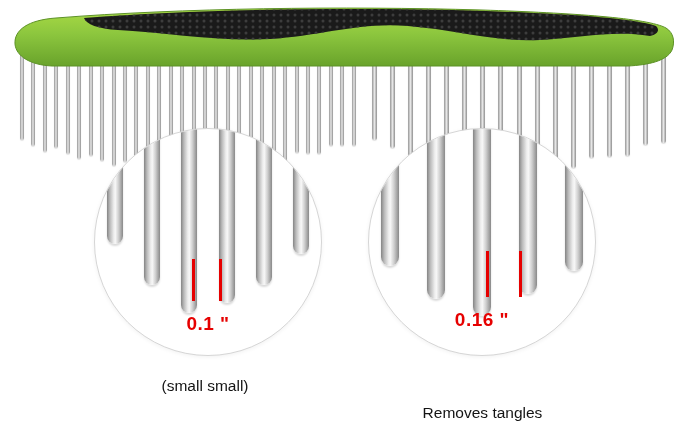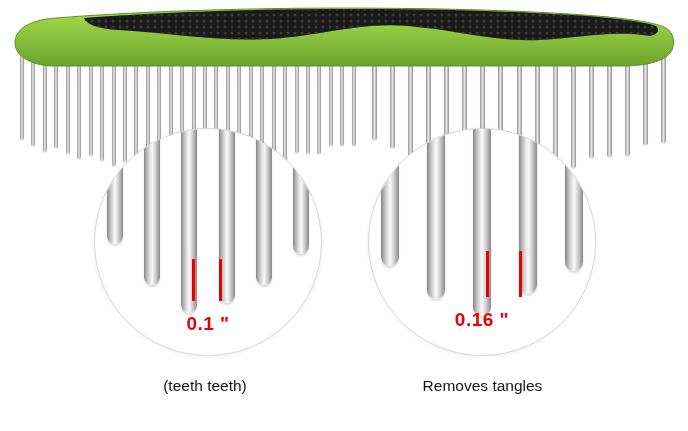--- a/index.html
+++ b/index.html
@@ -86,21 +86,21 @@
   .caption{
     position:absolute;
     top:376px;
     text-align:center;
     font-size:15.5px;
     line-height:1.35;
     color:#141414;
     z-index:3;
   }
   .caption-left{left:70px;width:270px;}
-  .caption-right{left:350px;width:265px;}
+  .caption-right{left:350px;width:265px;margin-top:27px;}
 </style>
 </head>
 <body>
 
 <div class="canvas">
 
   <div class="teeth-row teeth-fine">
       <div class="pin" style="height: 102px; width: 4px; flex: 0 0 4px;"></div>
       <div class="pin" style="height: 107.8px; width: 4px; flex: 0 0 4px;"></div>
       <div class="pin" style="height: 113.6px; width: 4px; flex: 0 0 4px;"></div>
@@ -190,19 +190,19 @@
         <div class="pin" style="height: 195px; width: 18px; flex: 0 0 18px;"></div>
         <div class="pin" style="height: 173.3px; width: 18px; flex: 0 0 18px;"></div>
         <div class="pin" style="height: 150px; width: 18px; flex: 0 0 18px;"></div>
       </div>
     <div class="tick tick-a"></div>
     <div class="tick tick-b"></div>
     <div class="measurement">0.16 "</div>
   </div>
 
   <div class="caption caption-left">
-    <div>(teeth teeth)</div>
+    <div>(small small)</div>
   </div>
   <div class="caption caption-right">
     <div>Removes tangles</div>
   </div>
 
 </div>
 
 </body></html>

